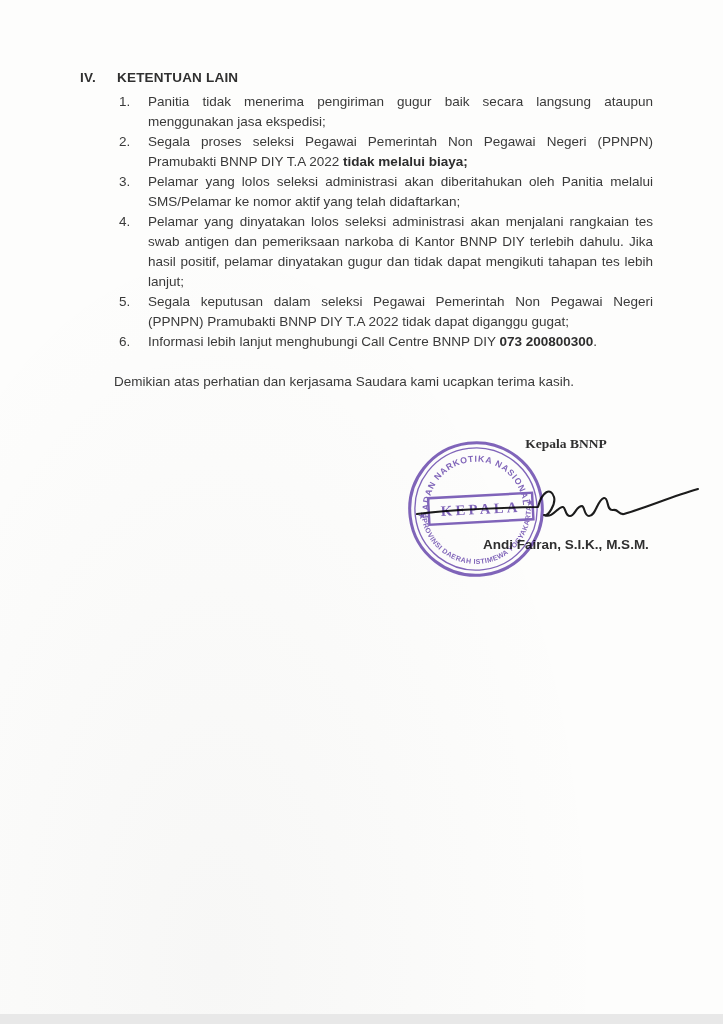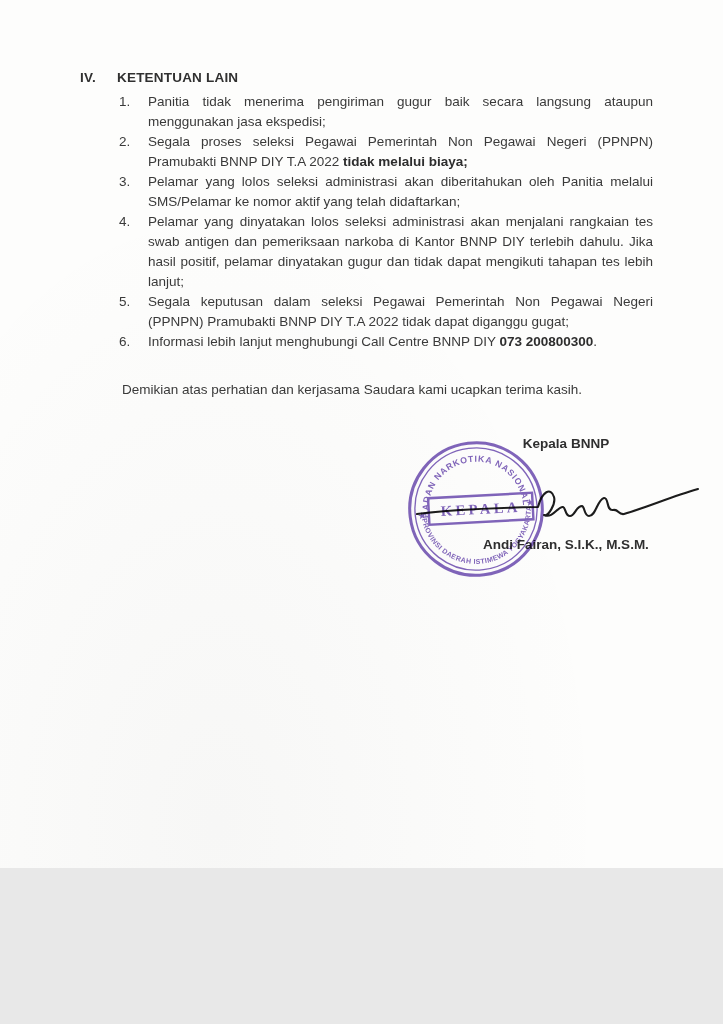--- a/index.html
+++ b/index.html
@@ -1,18 +1,18 @@
 <!DOCTYPE html>
 <html><head>
 <meta charset="utf-8">
 <style>
   html,body{margin:0;padding:0;background:#e8e8e8;}
   .page{
     position:relative;
-    width:723px;height:868px;
+    width:723px;height:1014px;
     margin:0 auto;
     background:#fdfdfc;
     background-image:radial-gradient(ellipse at 30% 95%, rgba(60,60,60,0.03), rgba(0,0,0,0) 55%);
     font-family:"Liberation Sans", sans-serif;
     color:#3a3a3a;
     overflow:hidden;
   }
   .heading{
     position:absolute;top:70px;left:80px;
     font-size:13.5px;font-weight:bold;color:#303030;
@@ -21,27 +21,27 @@
   .sec-num{display:inline-block;width:37px;}
   .list{
     position:absolute;top:92px;left:119px;width:534px;
     font-size:13.5px;line-height:20px;
   }
   .item{display:flex;}
   .num{width:29px;flex:none;}
   .txt{flex:1;text-align:justify;}
   .b{font-weight:bold;color:#2e2e2e;}
   .closing{
-    position:absolute;top:372px;left:114px;width:540px;margin:8px;
+    position:absolute;top:372px;left:114px;width:540px;margin:0;
     font-size:13.5px;line-height:20px;
   }
   .sig-block{
     position:absolute;top:434px;left:436px;width:260px;
     text-align:center;font-size:13.5px;line-height:19px;
-    font-weight:bold;color:#2f2f2f;z-index:1;
+    font-weight:bold;color:#2f2f2f;z-index:1;font-family:Liberation Serif, serif;
   }
   .sig-name{
     position:absolute;top:535px;left:436px;width:260px;
     text-align:center;font-size:13.5px;line-height:19px;
     font-weight:bold;color:#2f2f2f;z-index:1;
   }
   .stamp{
     position:absolute;left:405px;top:438px;width:142px;height:142px;
     z-index:2;mix-blend-mode:multiply;opacity:.85;
   }

